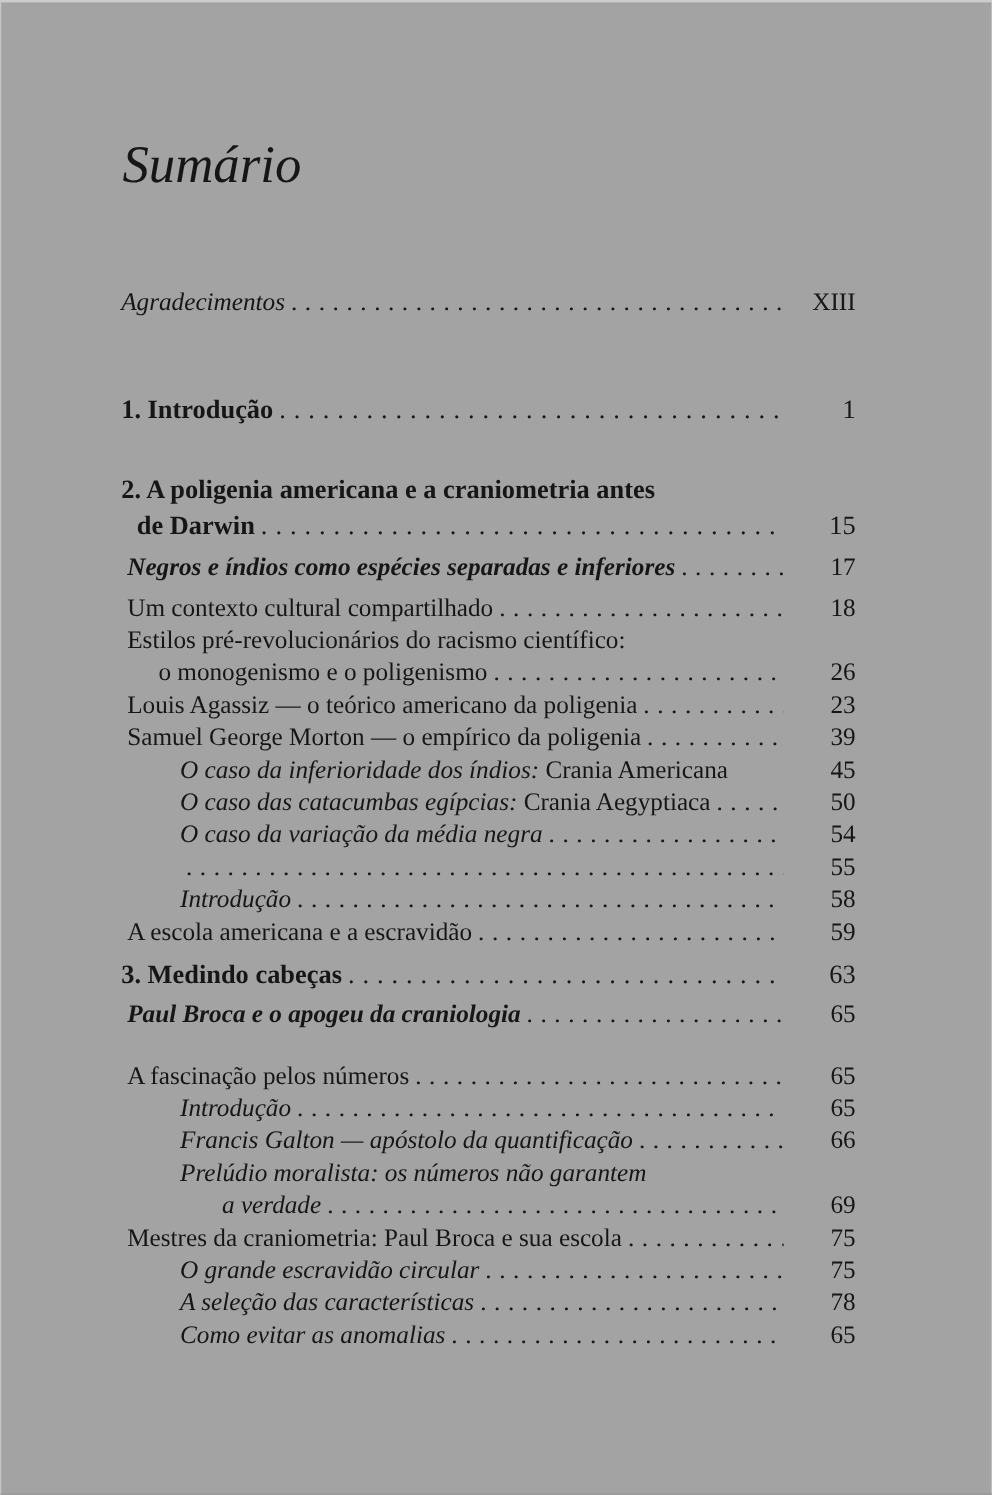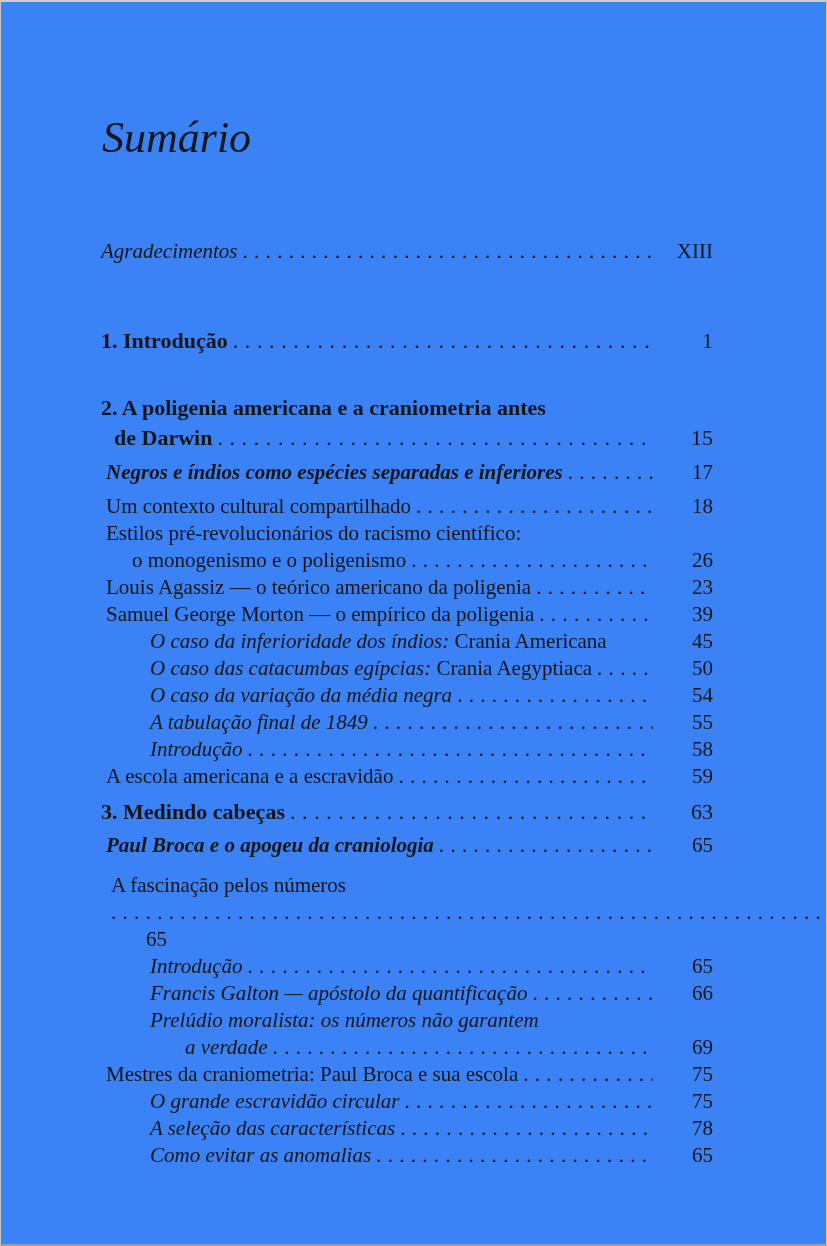--- a/index.html
+++ b/index.html
@@ -1,21 +1,21 @@
 <!DOCTYPE html>
 <html lang="pt"><head>
 <meta charset="utf-8">
 <style>
   html, body { margin: 0; padding: 0; background: #ffffff; }
   .page {
     position: relative;
     width: 827px;
     height: 1246px;
     box-sizing: border-box;
-    background: #3b82f6;
+    background: #a3a3a3;
     border: 1px solid #c6c6c6;
     border-top: 2px solid #cccccc;
     border-bottom: 2px solid #9c9c9c;
     font-family: "Liberation Serif", serif;
     color: #161616;
     overflow: hidden;
   }
   .content {
     position: absolute;
     left: 100px;
@@ -70,21 +70,21 @@
   .row.case { font-style: italic; margin-left: 49px; }
   .row.case-cont { margin-left: 84px; }
   .roman { font-style: normal; font-weight: normal; }
 
   
   .row.sp-xl { margin-top: 61px; }
   .row.sp-lg { margin-top: 37px; }
   .row.sp-c  { margin-top: 6px; }
   .row.sp-d  { margin-top: 7px; }
   .row.sp-e  { margin-top: 5px; }
-  .row.sp-f  { margin-top: 13px; flex-direction: column; }
+  .row.sp-f  { margin-top: 24px; }
 </style>
 </head>
 <body>
 
 <div class="page">
   <div class="content">
     <h1 class="title">Sumário</h1>
     <div class="toc">
         <div class="row front">
     <span class="txt"><span class="main">Agradecimentos</span></span>
@@ -143,21 +143,20 @@
     <span class="txt"><span class="main">O caso das catacumbas egípcias:</span><span class="roman"> Crania Aegyptiaca</span></span>
     <span class="leader dots"></span>
     <span class="page-num">50</span>
   </div>
         <div class="row case">
     <span class="txt"><span class="main">O caso da variação da média negra</span></span>
     <span class="leader dots"></span>
     <span class="page-num">54</span>
   </div>
         <div class="row case">
-    <span class="txt"><span class="main">A tabulação final de 1849</span></span>
     <span class="leader dots"></span>
     <span class="page-num">55</span>
   </div>
         <div class="row case">
     <span class="txt"><span class="main">Introdução</span></span>
     <span class="leader dots"></span>
     <span class="page-num">58</span>
   </div>
         <div class="row entry">
     <span class="txt"><span class="main">A escola americana e a escravidão</span></span>

